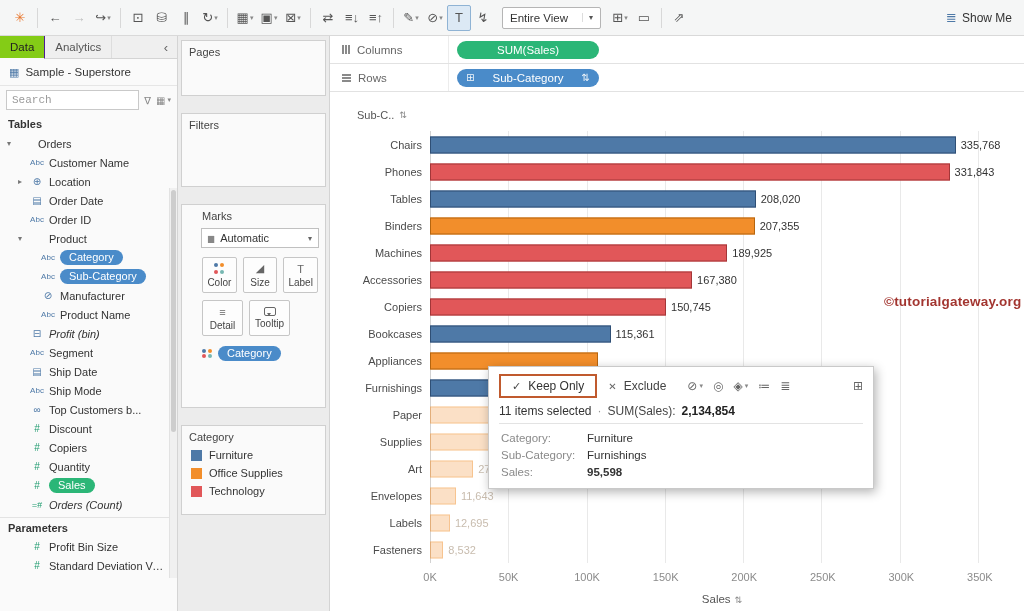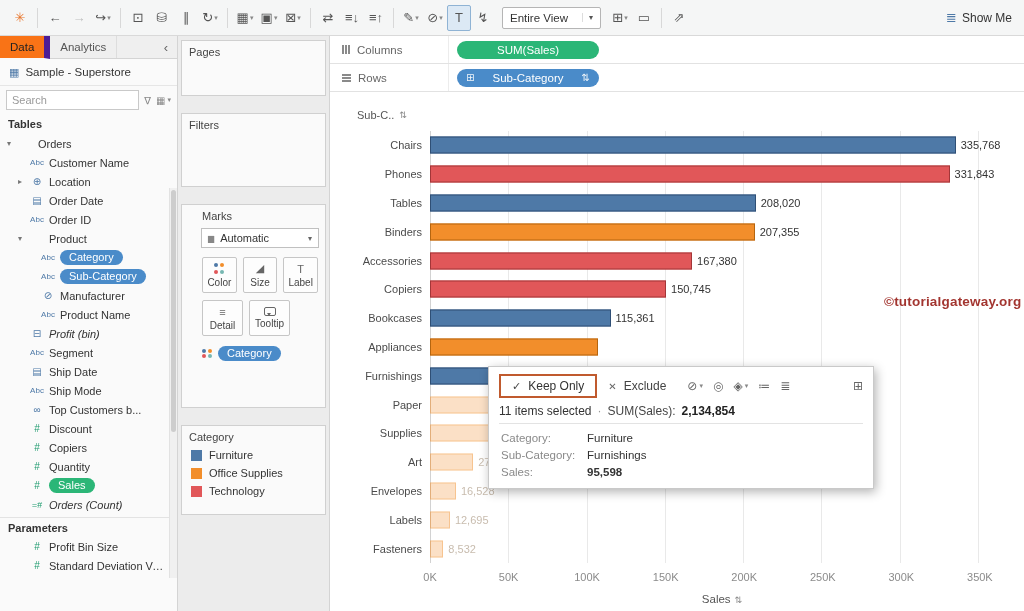--- a/index.html
+++ b/index.html
@@ -26,29 +26,29 @@
   .show-me { display:flex; align-items:center; gap:5px; font-size:12px; color:#333; padding:0 4px; }
   .show-me-icon { color:#4e79a7; font-size:13px; }
 
   
   .left-panel { position:absolute; left:0; top:36px; width:178px; bottom:0; background:#fafafa;
     border-right:1px solid #d4d4d4; display:flex; flex-direction:column; overflow:hidden; }
   .pane-tabs { display:flex; align-items:stretch; height:23px; background:#efefef;
     border-bottom:1px solid #d4d4d4; flex:0 0 auto; }
   .pane-tab { padding:0 10px; display:flex; align-items:center; font-size:11.5px; color:#555;
     border-right:1px solid #ddd; }
-  .pane-tab.active { background:#f97316; color:#222; border-right:6px solid #4c1d95;
+  .pane-tab.active { background:#84cc16; color:#222; border-right:1px solid #4c1d95;
     margin-bottom:-1px; border-bottom:1px solid #fafafa; }
   .pane-collapse { margin-left:auto; padding:0 9px; color:#666; font-size:13px; display:flex; align-items:center; }
   .datasource-row { height:27px; display:flex; align-items:center; gap:6px; padding:0 9px;
     border-bottom:1px solid #e6e6e6; font-size:11.5px; color:#333; flex:0 0 auto; }
   .ds-icon { color:#4e79a7; font-size:11px; }
   .search-row { height:28px; display:flex; align-items:center; padding:3px 6px; gap:5px; flex:0 0 auto; }
   .search-row input { flex:1; min-width:0; height:20px; border:1px solid #c9c9c9; font-size:11px;
-    padding:0 5px; color:#333; background:#fff; font-family:Liberation Sans, sans-serif; }
+    padding:0 5px; color:#333; background:#fff; font-family:Liberation Mono, monospace; }
   .search-row input::placeholder { color:#9a9a9a; }
   .funnel-icon { color:#888; font-size:10px; }
   .viewopts { color:#888; font-size:10px; display:flex; align-items:center; gap:2px; }
   .viewopts .caret { font-size:7px; }
   .tables-header, .params-header { height:20px; line-height:20px; padding:0 8px; font-size:11px;
     font-weight:bold; color:#333; flex:0 0 auto; }
   .params-header { border-top:1px solid #e3e3e3; margin-top:3px; }
   .fields-list, .params-list { flex:0 0 auto; }
   .field-row { height:19px; display:flex; align-items:center; font-size:11px; color:#333;
     padding-right:10px; gap:2px; white-space:nowrap; }
@@ -532,20 +532,25 @@
               <span class="cat-label">Tables</span>
               <div class="bar" style="width: 55.7694%; background: rgb(78, 121, 167); border: 1px solid rgb(47, 79, 117);"></div>
               <span class="bar-value" style="left: 55.7694%;">208,020</span>
             </div>
             <div class="chart-row">
               <span class="cat-label">Binders</span>
               <div class="bar" style="width: 55.5912%; background: rgb(242, 142, 43); border: 1px solid rgb(181, 101, 15);"></div>
               <span class="bar-value" style="left: 55.5912%;">207,355</span>
             </div>
             <div class="chart-row">
+              <span class="cat-label">Machines</span>
+              <div class="bar" style="width: 50.9182%; background: rgb(225, 87, 89); border: 1px solid rgb(163, 54, 56);"></div>
+              <span class="bar-value" style="left: 50.9182%;">189,925</span>
+            </div>
+            <div class="chart-row">
               <span class="cat-label">Accessories</span>
               <div class="bar" style="width: 44.874%; background: rgb(225, 87, 89); border: 1px solid rgb(163, 54, 56);"></div>
               <span class="bar-value" style="left: 44.874%;">167,380</span>
             </div>
             <div class="chart-row">
               <span class="cat-label">Copiers</span>
               <div class="bar" style="width: 40.4142%; background: rgb(225, 87, 89); border: 1px solid rgb(163, 54, 56);"></div>
               <span class="bar-value" style="left: 40.4142%;">150,745</span>
             </div>
             <div class="chart-row">
@@ -570,21 +575,21 @@
               <div class="bar" style="width: 12.3324%; background: rgba(242, 142, 43, 0.27); border: 1px solid rgba(242, 142, 43, 0.35);"></div>
             </div>
             <div class="chart-row">
               <span class="cat-label">Art</span>
               <div class="bar" style="width: 7.39946%; background: rgba(242, 142, 43, 0.27); border: 1px solid rgba(242, 142, 43, 0.35);"></div>
               <span class="bar-value faded" style="left: 7.39946%;">27,6</span>
             </div>
             <div class="chart-row">
               <span class="cat-label">Envelopes</span>
               <div class="bar" style="width: 4.4311%; background: rgba(242, 142, 43, 0.27); border: 1px solid rgba(242, 142, 43, 0.35);"></div>
-              <span class="bar-value faded" style="left: 4.4311%;">16,528</span>
+              <span class="bar-value faded" style="left: 4.4311%;">11,643</span>
             </div>
             <div class="chart-row">
               <span class="cat-label">Labels</span>
               <div class="bar" style="width: 3.40349%; background: rgba(242, 142, 43, 0.27); border: 1px solid rgba(242, 142, 43, 0.35);"></div>
               <span class="bar-value faded" style="left: 3.40349%;">12,695</span>
             </div>
             <div class="chart-row">
               <span class="cat-label">Fasteners</span>
               <div class="bar" style="width: 2.2874%; background: rgba(242, 142, 43, 0.27); border: 1px solid rgba(242, 142, 43, 0.35);"></div>
               <span class="bar-value faded" style="left: 2.2874%;">8,532</span>

